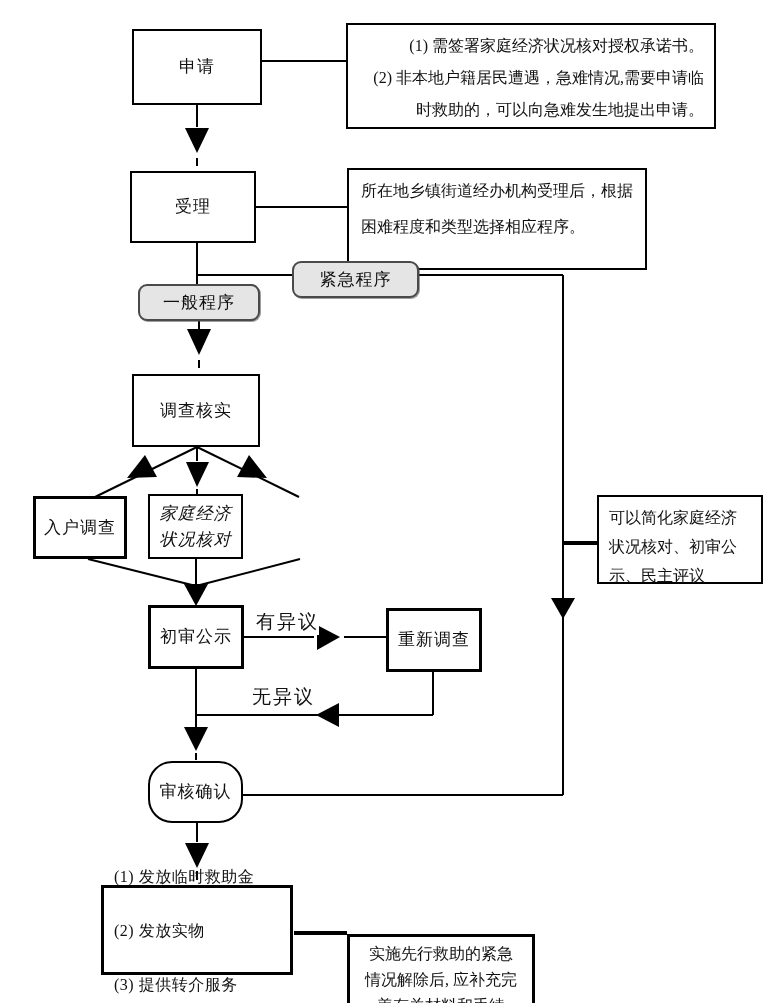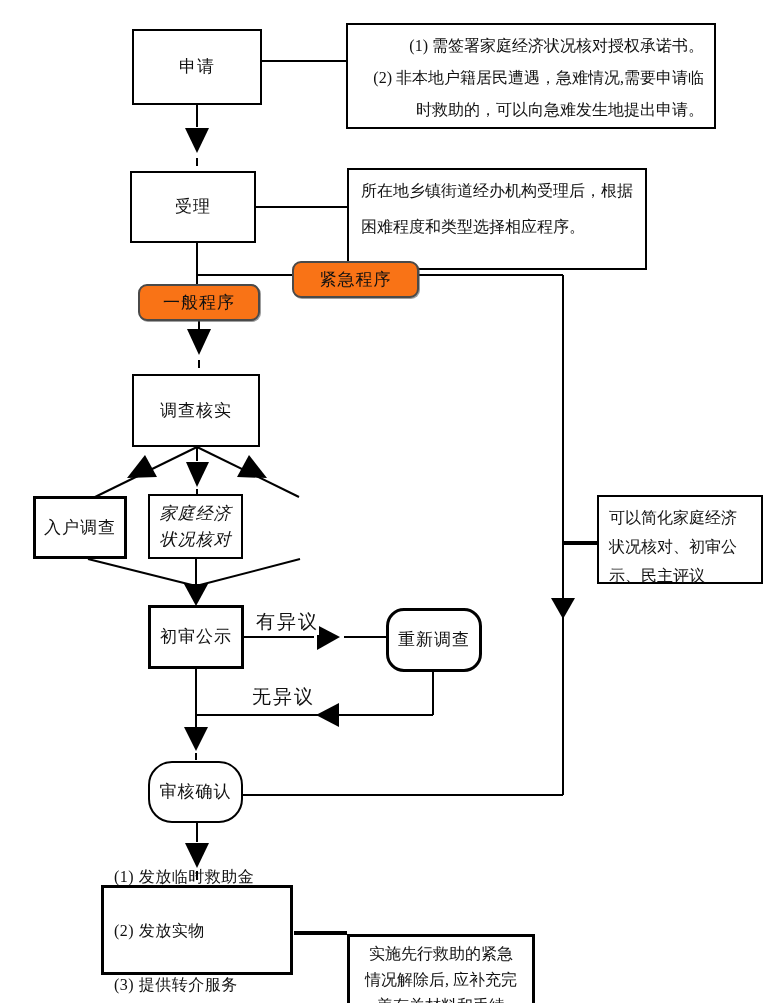--- a/index.html
+++ b/index.html
@@ -28,21 +28,21 @@
     letter-spacing: 1px;
     line-height: 28px;
     white-space: pre-line;
   }
   .box.b3 { border-width: 3px; }
   .rbox {
     position: absolute;
     box-sizing: border-box;
     border: 2px solid #4a4a4a;
     border-radius: 9px;
-    background: #f97316;
+    background: #e5e5e5;
     box-shadow: 1px 1px 0 rgba(80,80,80,0.55);
     display: flex;
     align-items: center;
     justify-content: center;
     font-size: 17px;
     letter-spacing: 1px;
   }
   .note {
     position: absolute;
     box-sizing: border-box;
@@ -66,21 +66,21 @@
   
   #apply       { left: 132px; top: 29px;  width: 130px; height: 76px; }
   #accept      { left: 130px; top: 171px; width: 126px; height: 72px; }
   #emergency   { left: 292px; top: 261px; width: 127px; height: 37px; }
   #general     { left: 138px; top: 284px; width: 122px; height: 37px; }
   #investigate { left: 132px; top: 374px; width: 128px; height: 73px; }
   #home-visit  { left: 33px;  top: 496px; width: 94px;  height: 63px; }
   #family-econ { left: 148px; top: 494px; width: 95px;  height: 65px; line-height: 26px; font-style: italic; }
   #neighbor    { left: 256px; top: 493px; width: 93px;  height: 66px; }
   #first-review{ left: 148px; top: 605px; width: 96px;  height: 64px; }
-  #reinvest    { left: 386px; top: 608px; width: 96px;  height: 64px; border-radius: 18px; }
+  #reinvest    { left: 386px; top: 608px; width: 96px;  height: 64px; }
   #confirm     { left: 148px; top: 761px; width: 95px;  height: 62px; border-radius: 24px; }
   #label-objection    { left: 256px; top: 609px; }
   #label-no-objection { left: 252px; top: 684px; }
 </style>
 </head>
 <body>
 
 <div id="canvas">
 
   <svg id="wires" width="780" height="1003" viewBox="0 0 780 1003">

